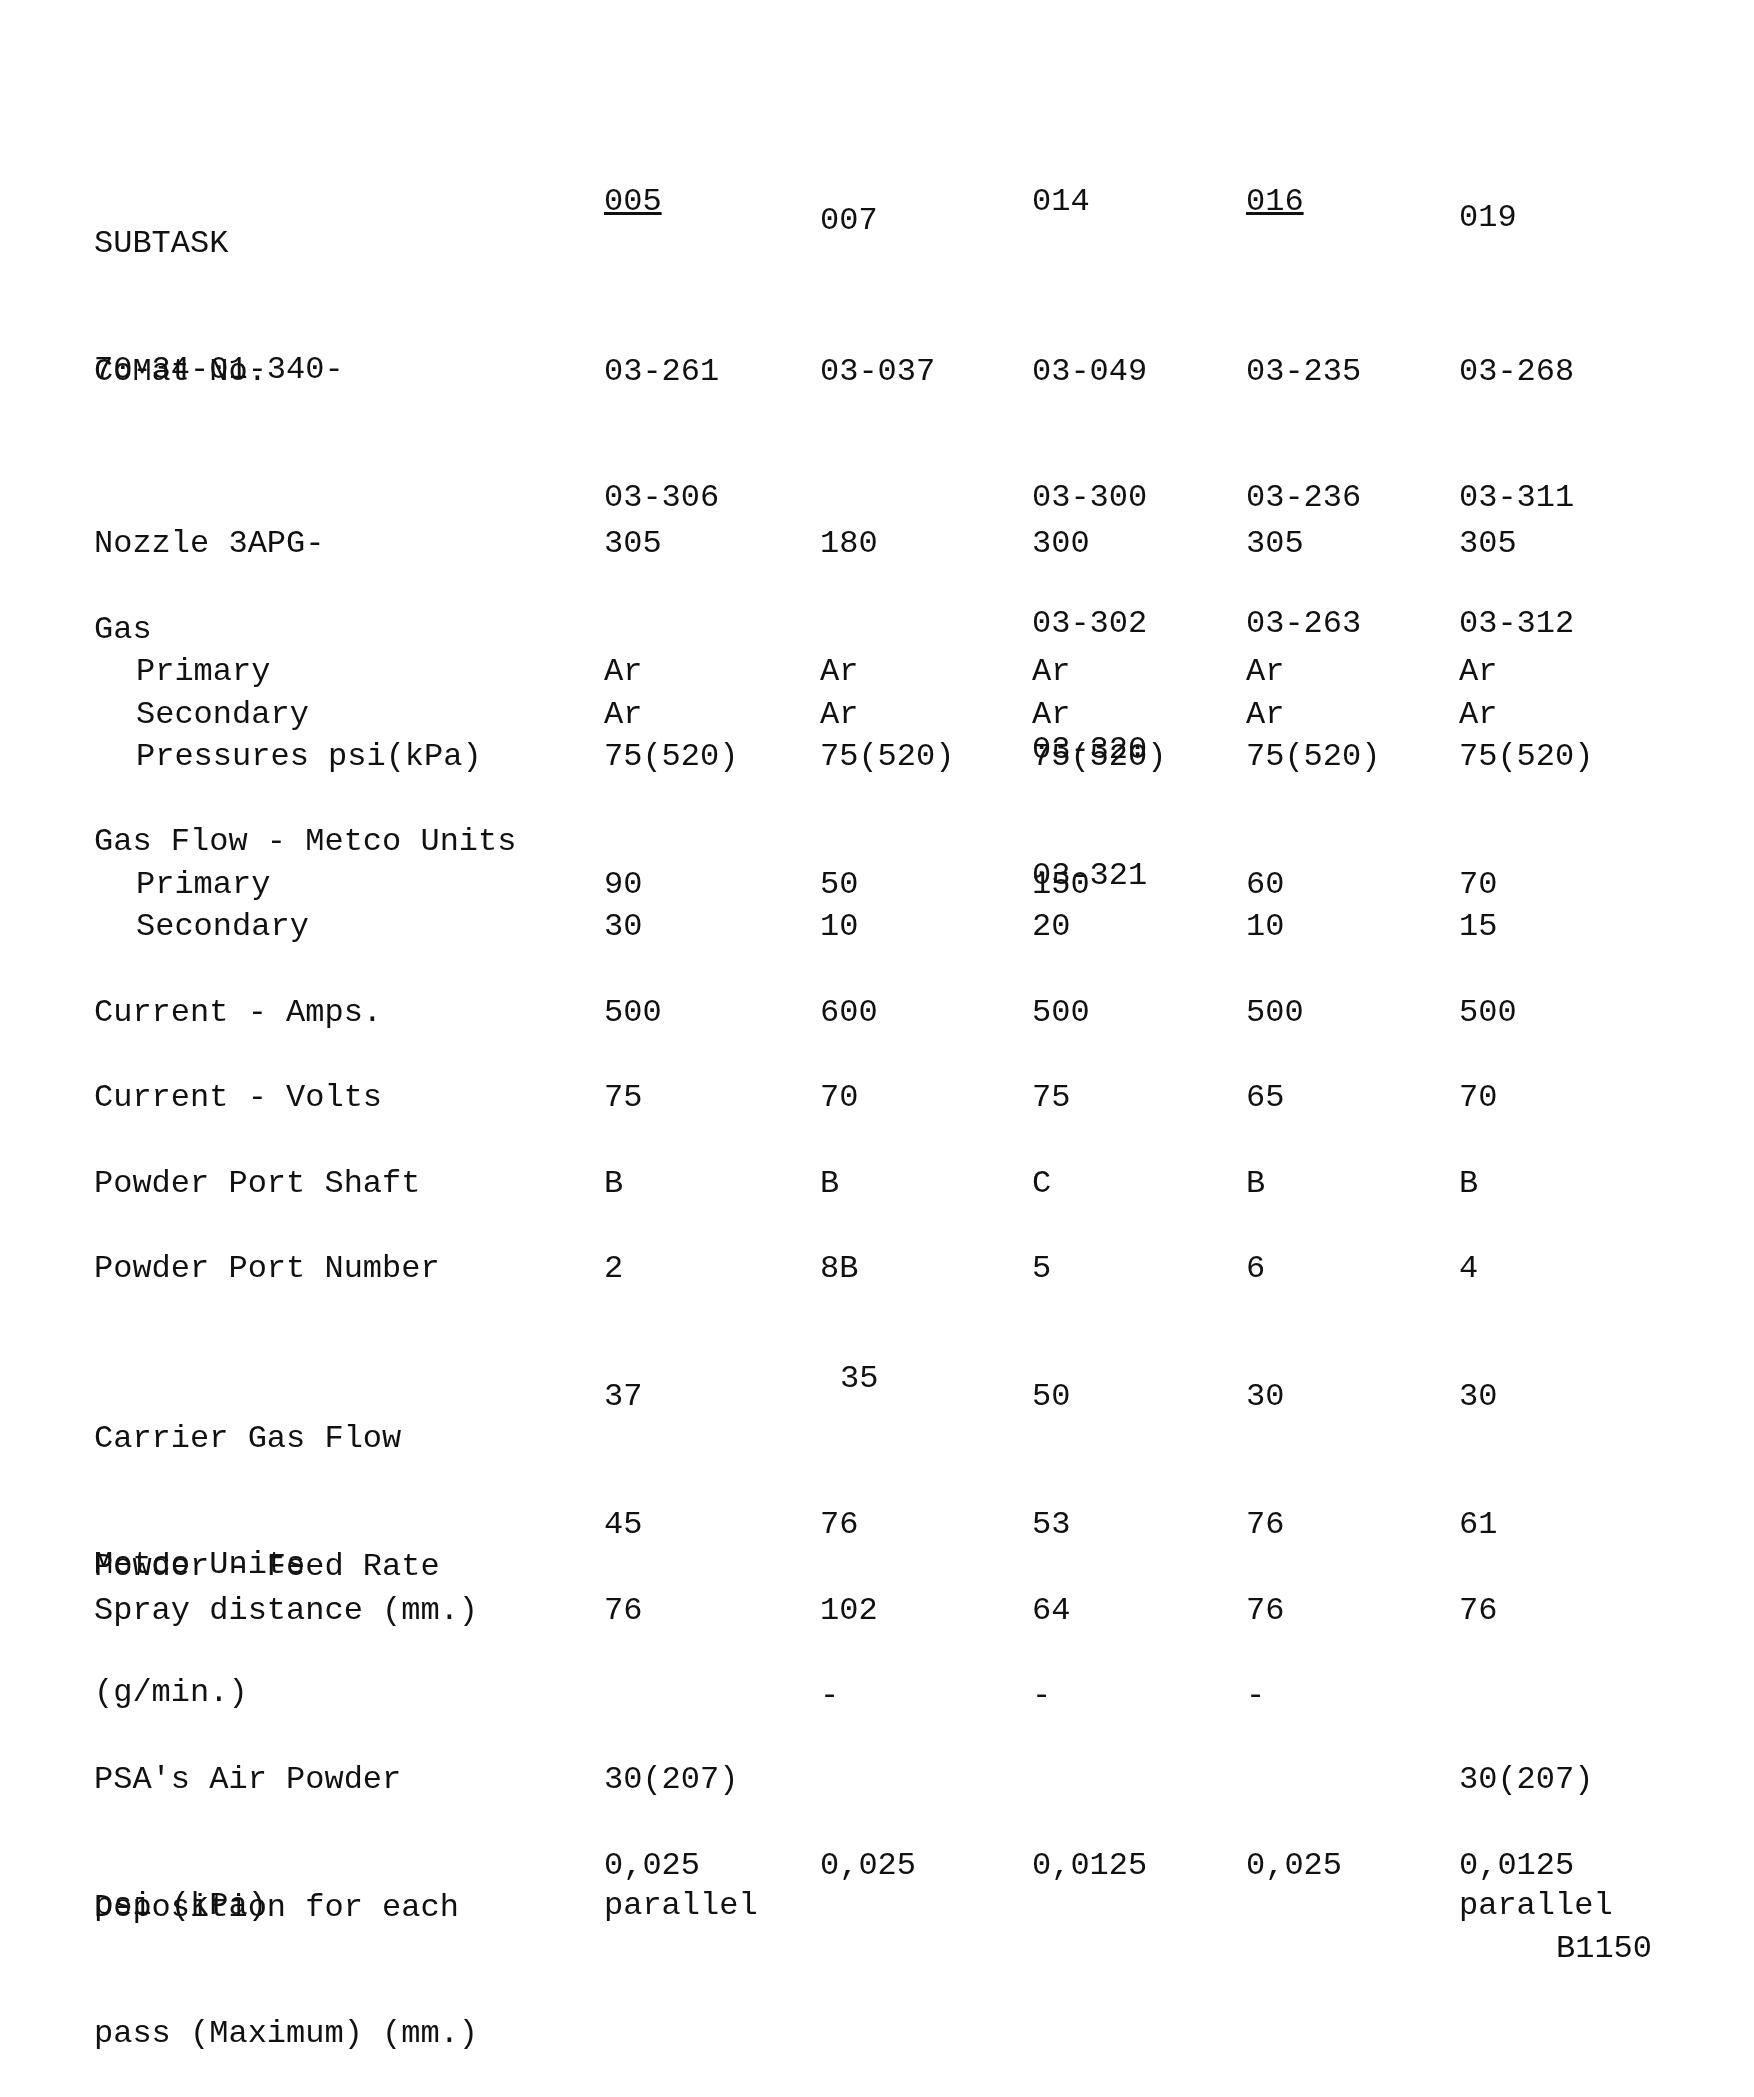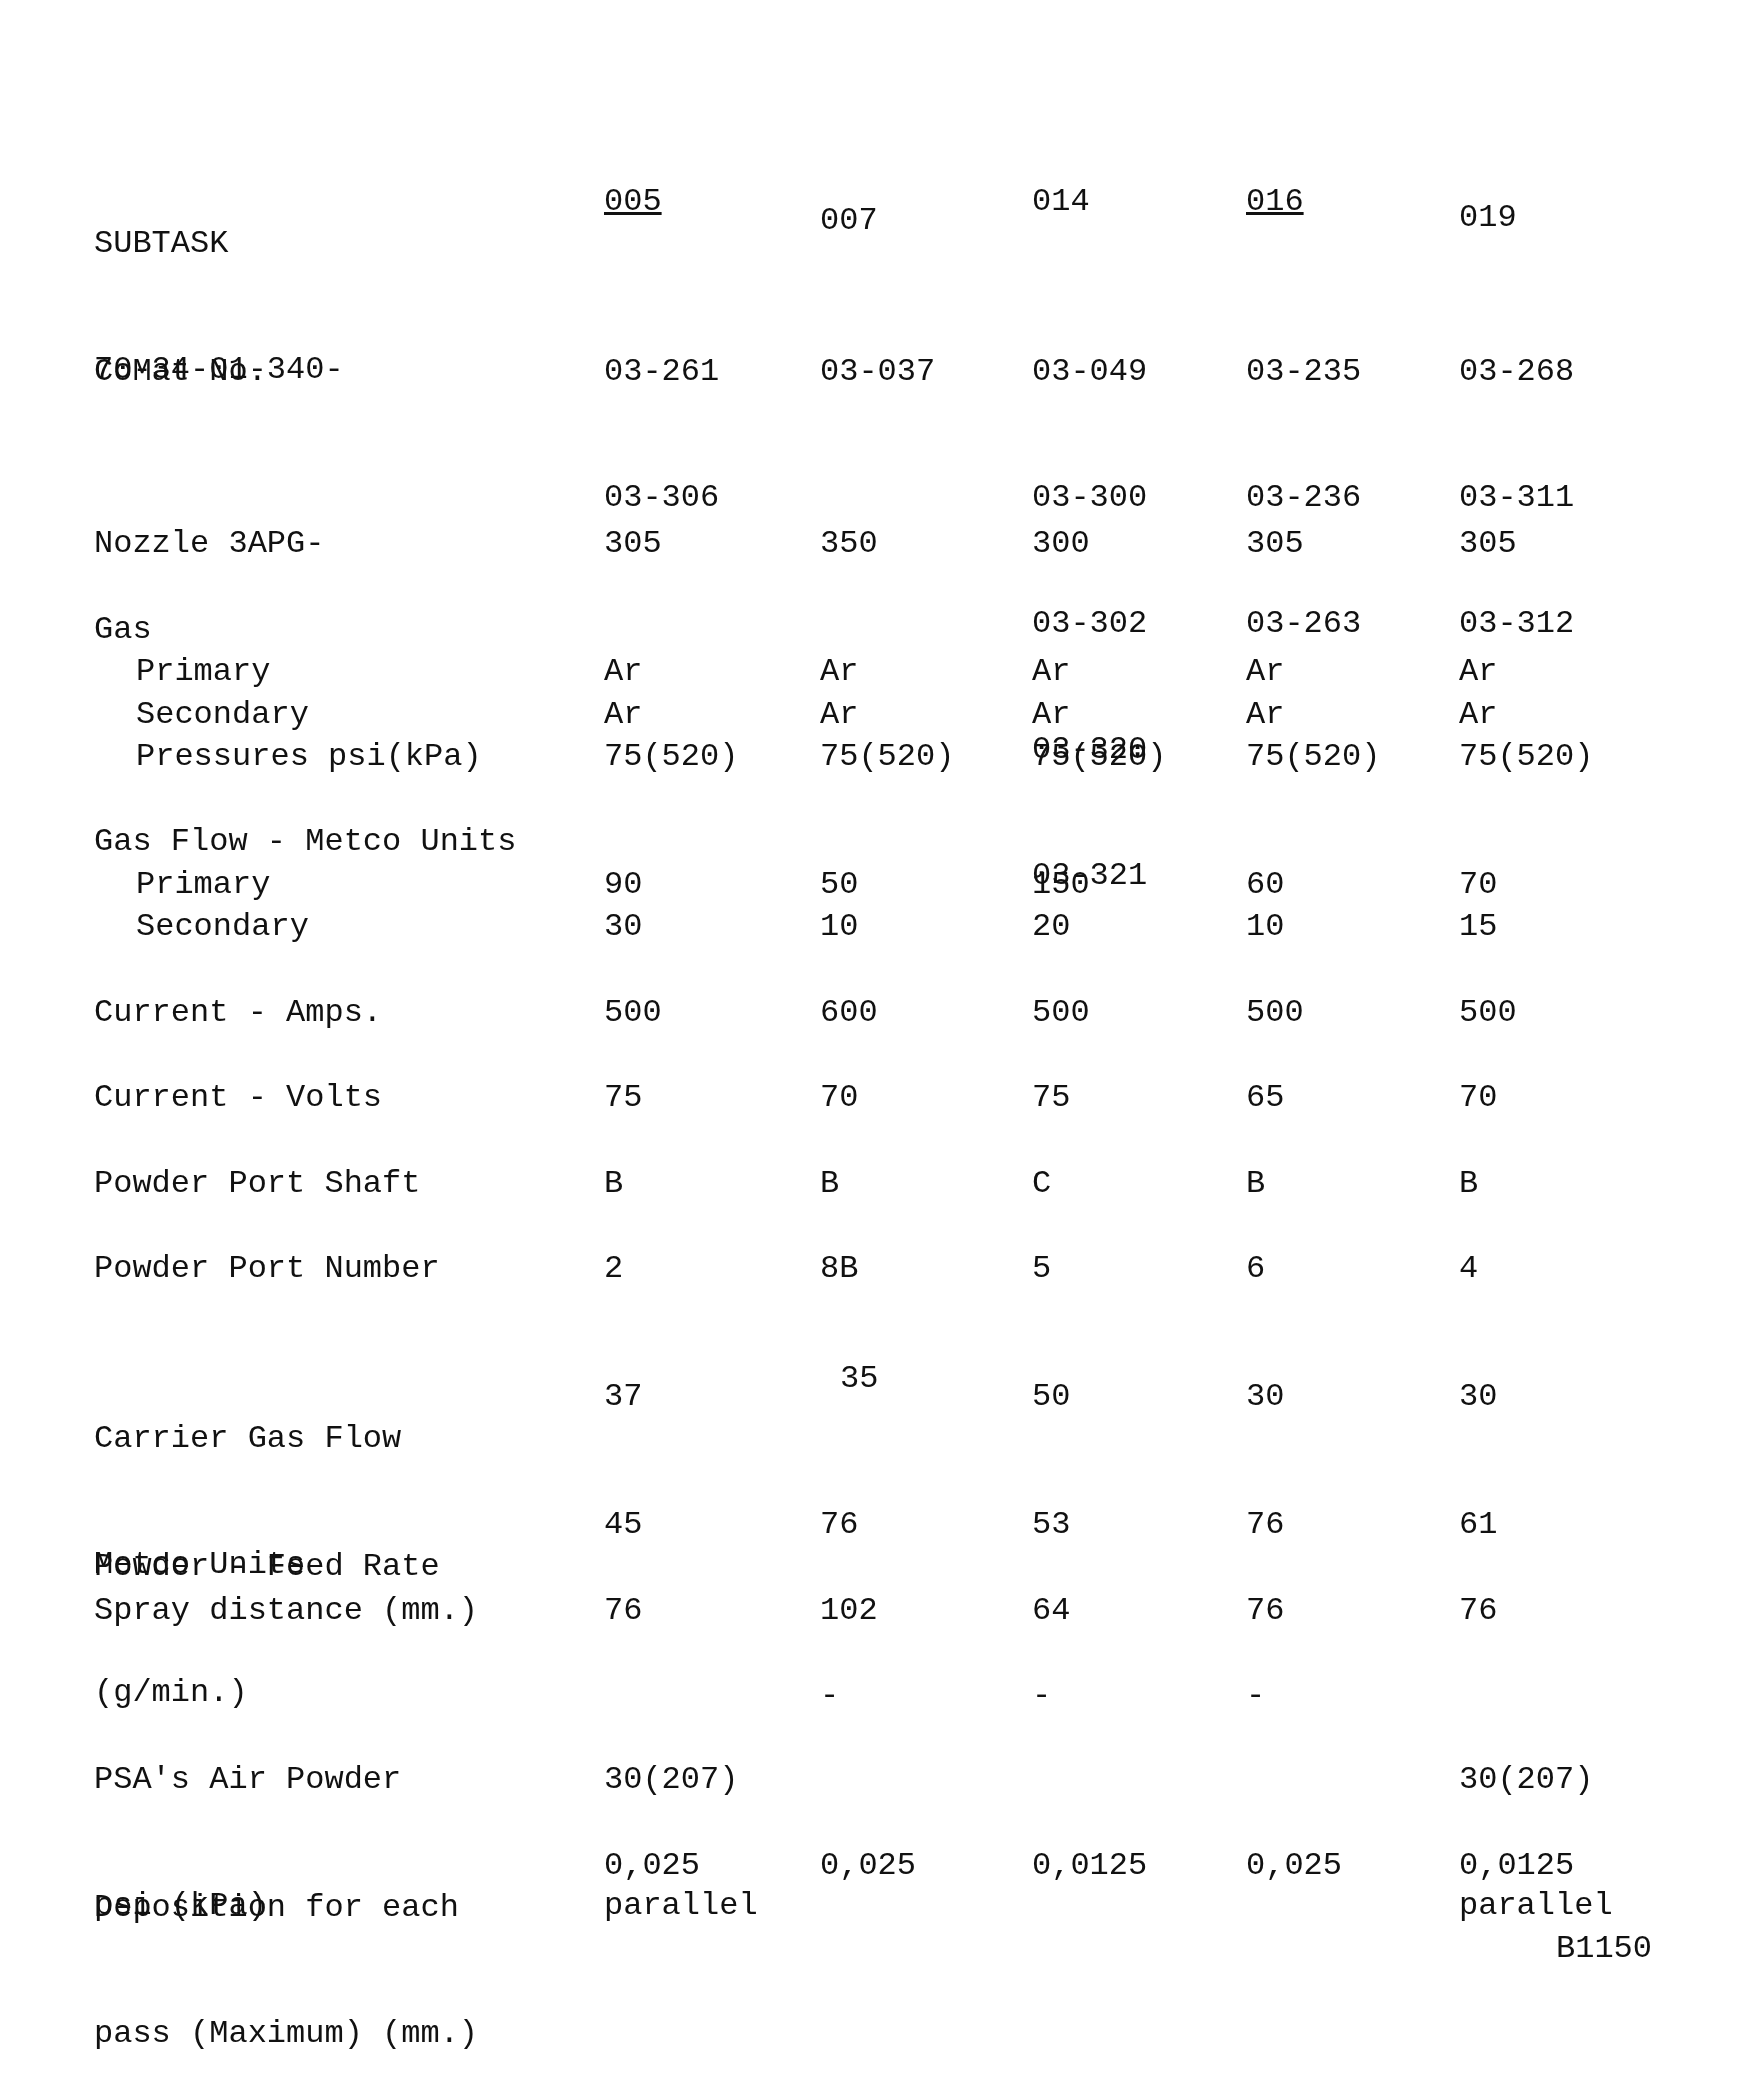--- a/index.html
+++ b/index.html
@@ -95,21 +95,21 @@
     <div class="cell c4">
       <span class="line">03-268</span>
       <span class="line">03-311</span>
       <span class="line">03-312</span>
     </div>
   </div>
 
   <div class="row" style="top:523px;">
     <div class="label">Nozzle 3APG-</div>
     <div class="cell c0">305</div>
-    <div class="cell c1">350</div>
+    <div class="cell c1">180</div>
     <div class="cell c2">300</div>
     <div class="cell c3">305</div>
     <div class="cell c4">305</div>
   </div>
 
   <div class="row" style="top:609px;">
     <div class="label">Gas</div>
   </div>
   <div class="row" style="top:651px;">
     <div class="label"><span class="indent">Primary</span></div>

